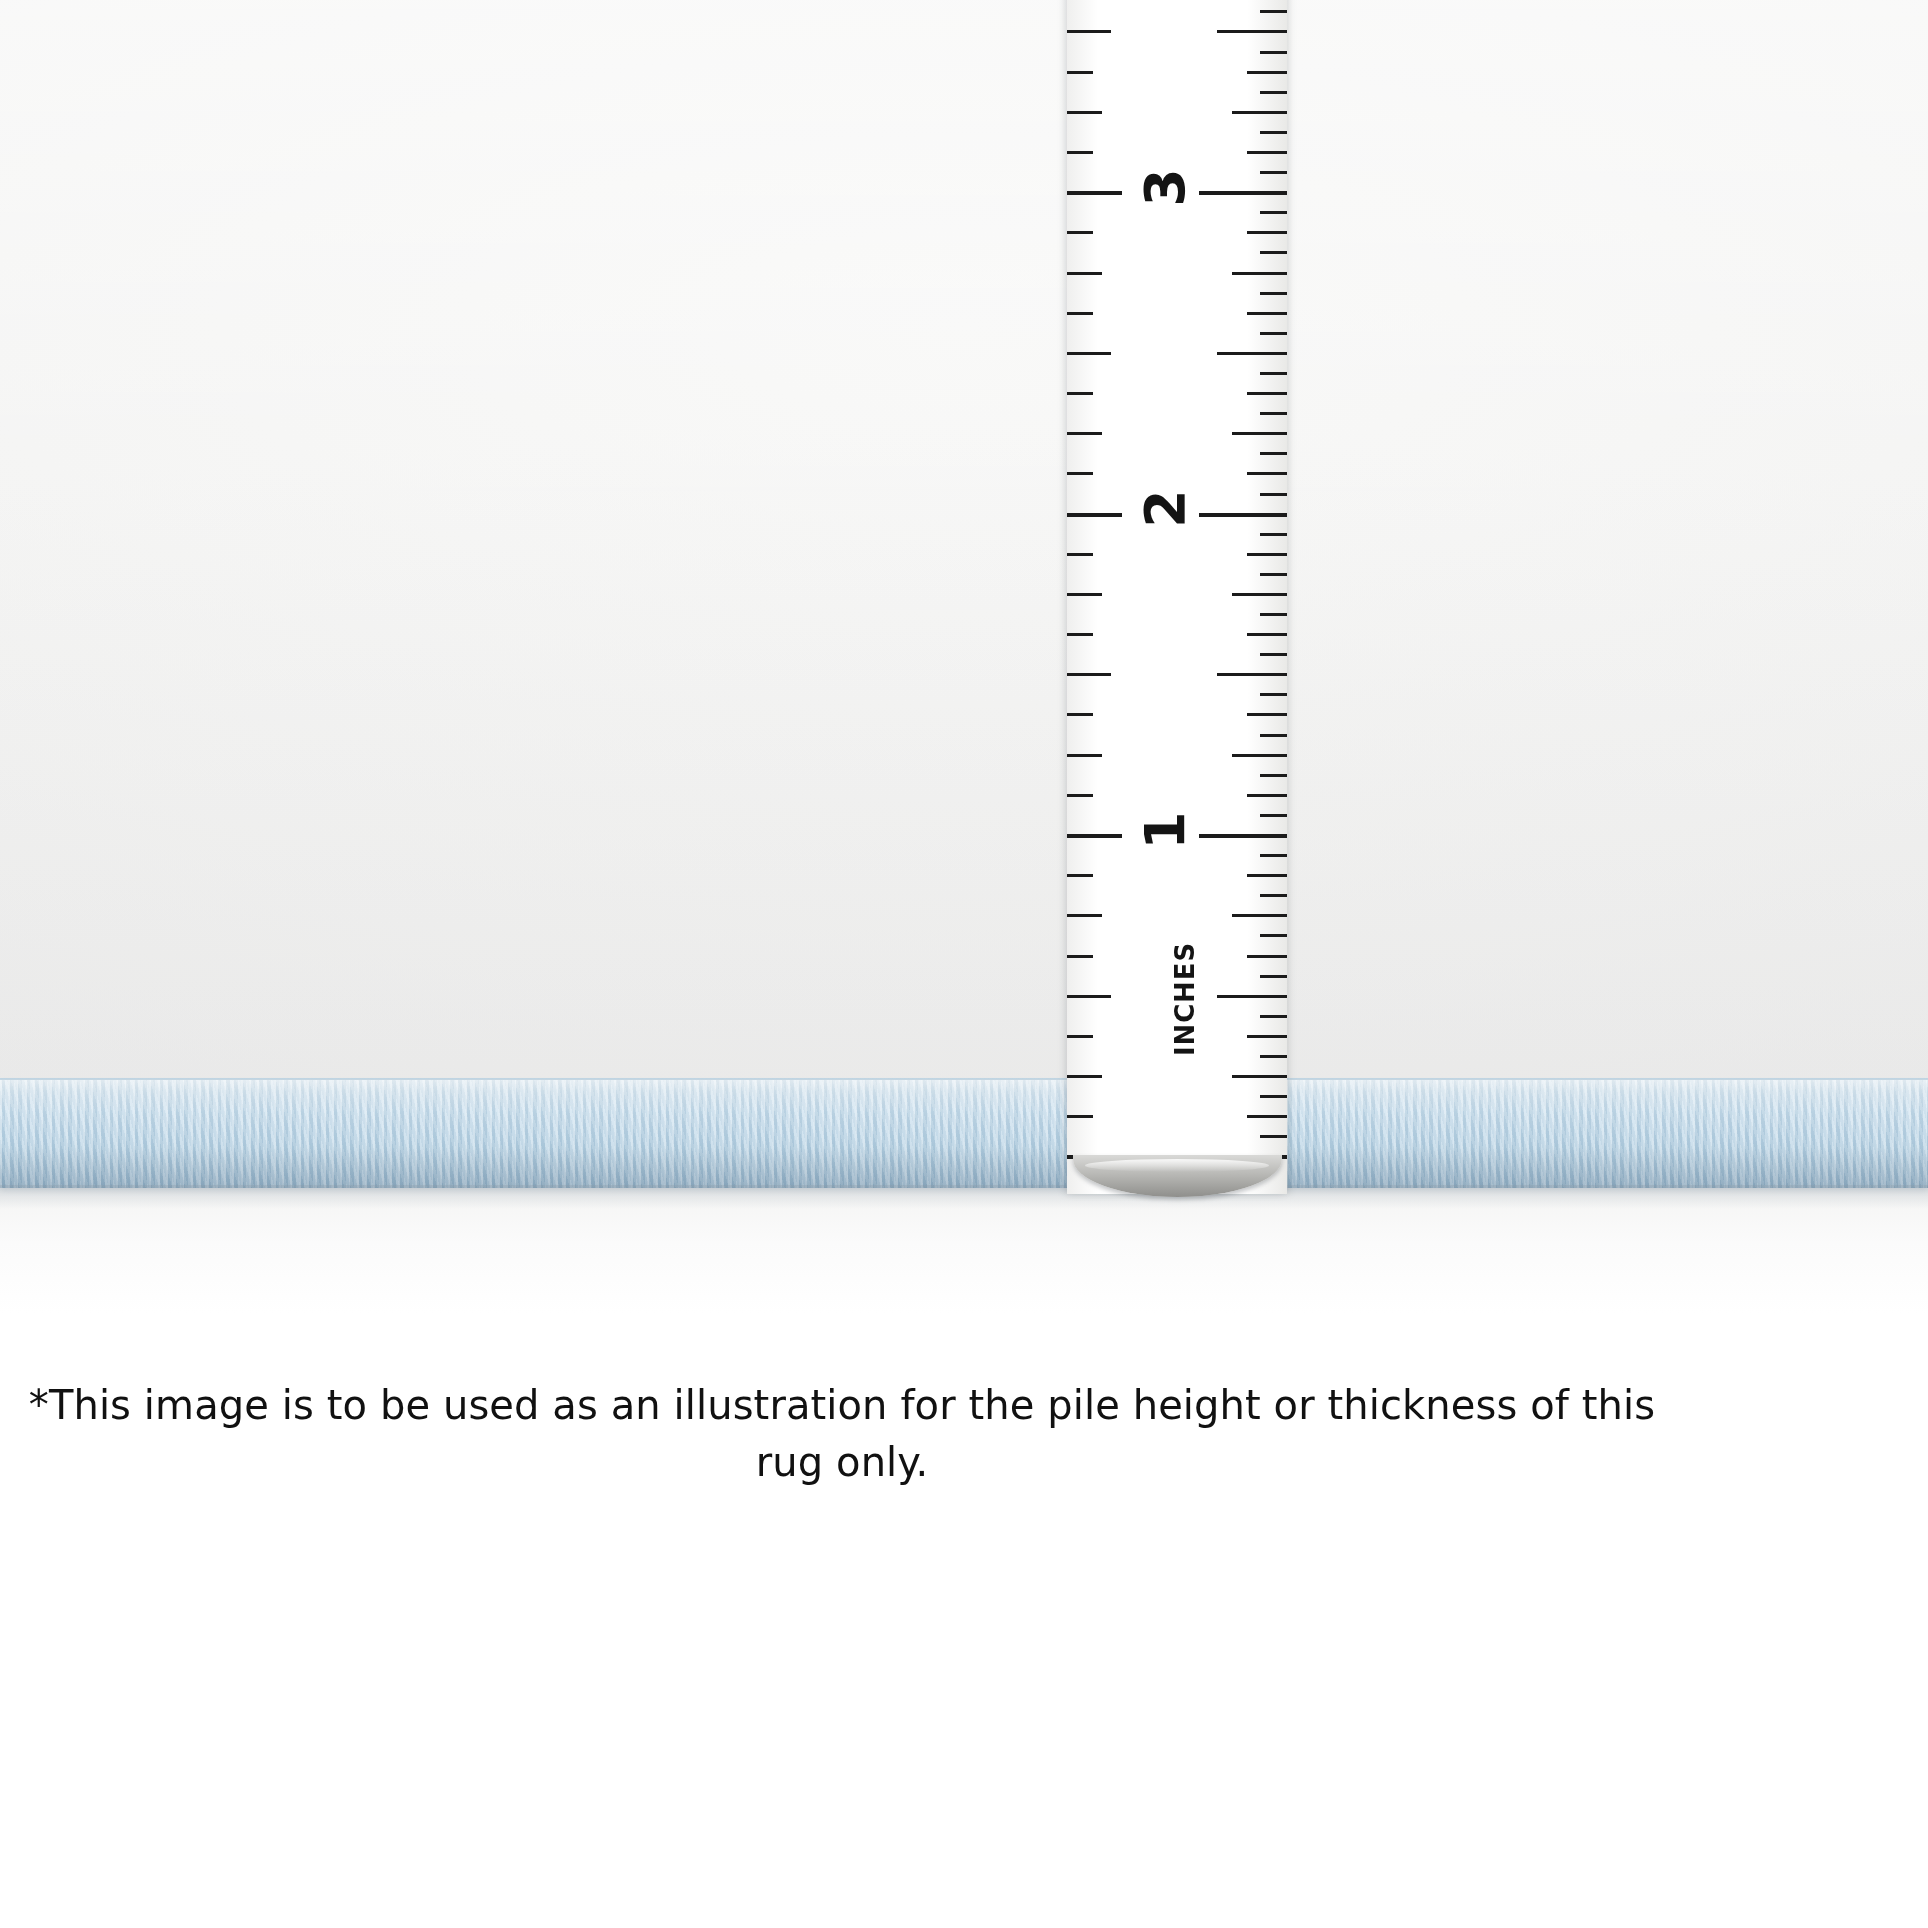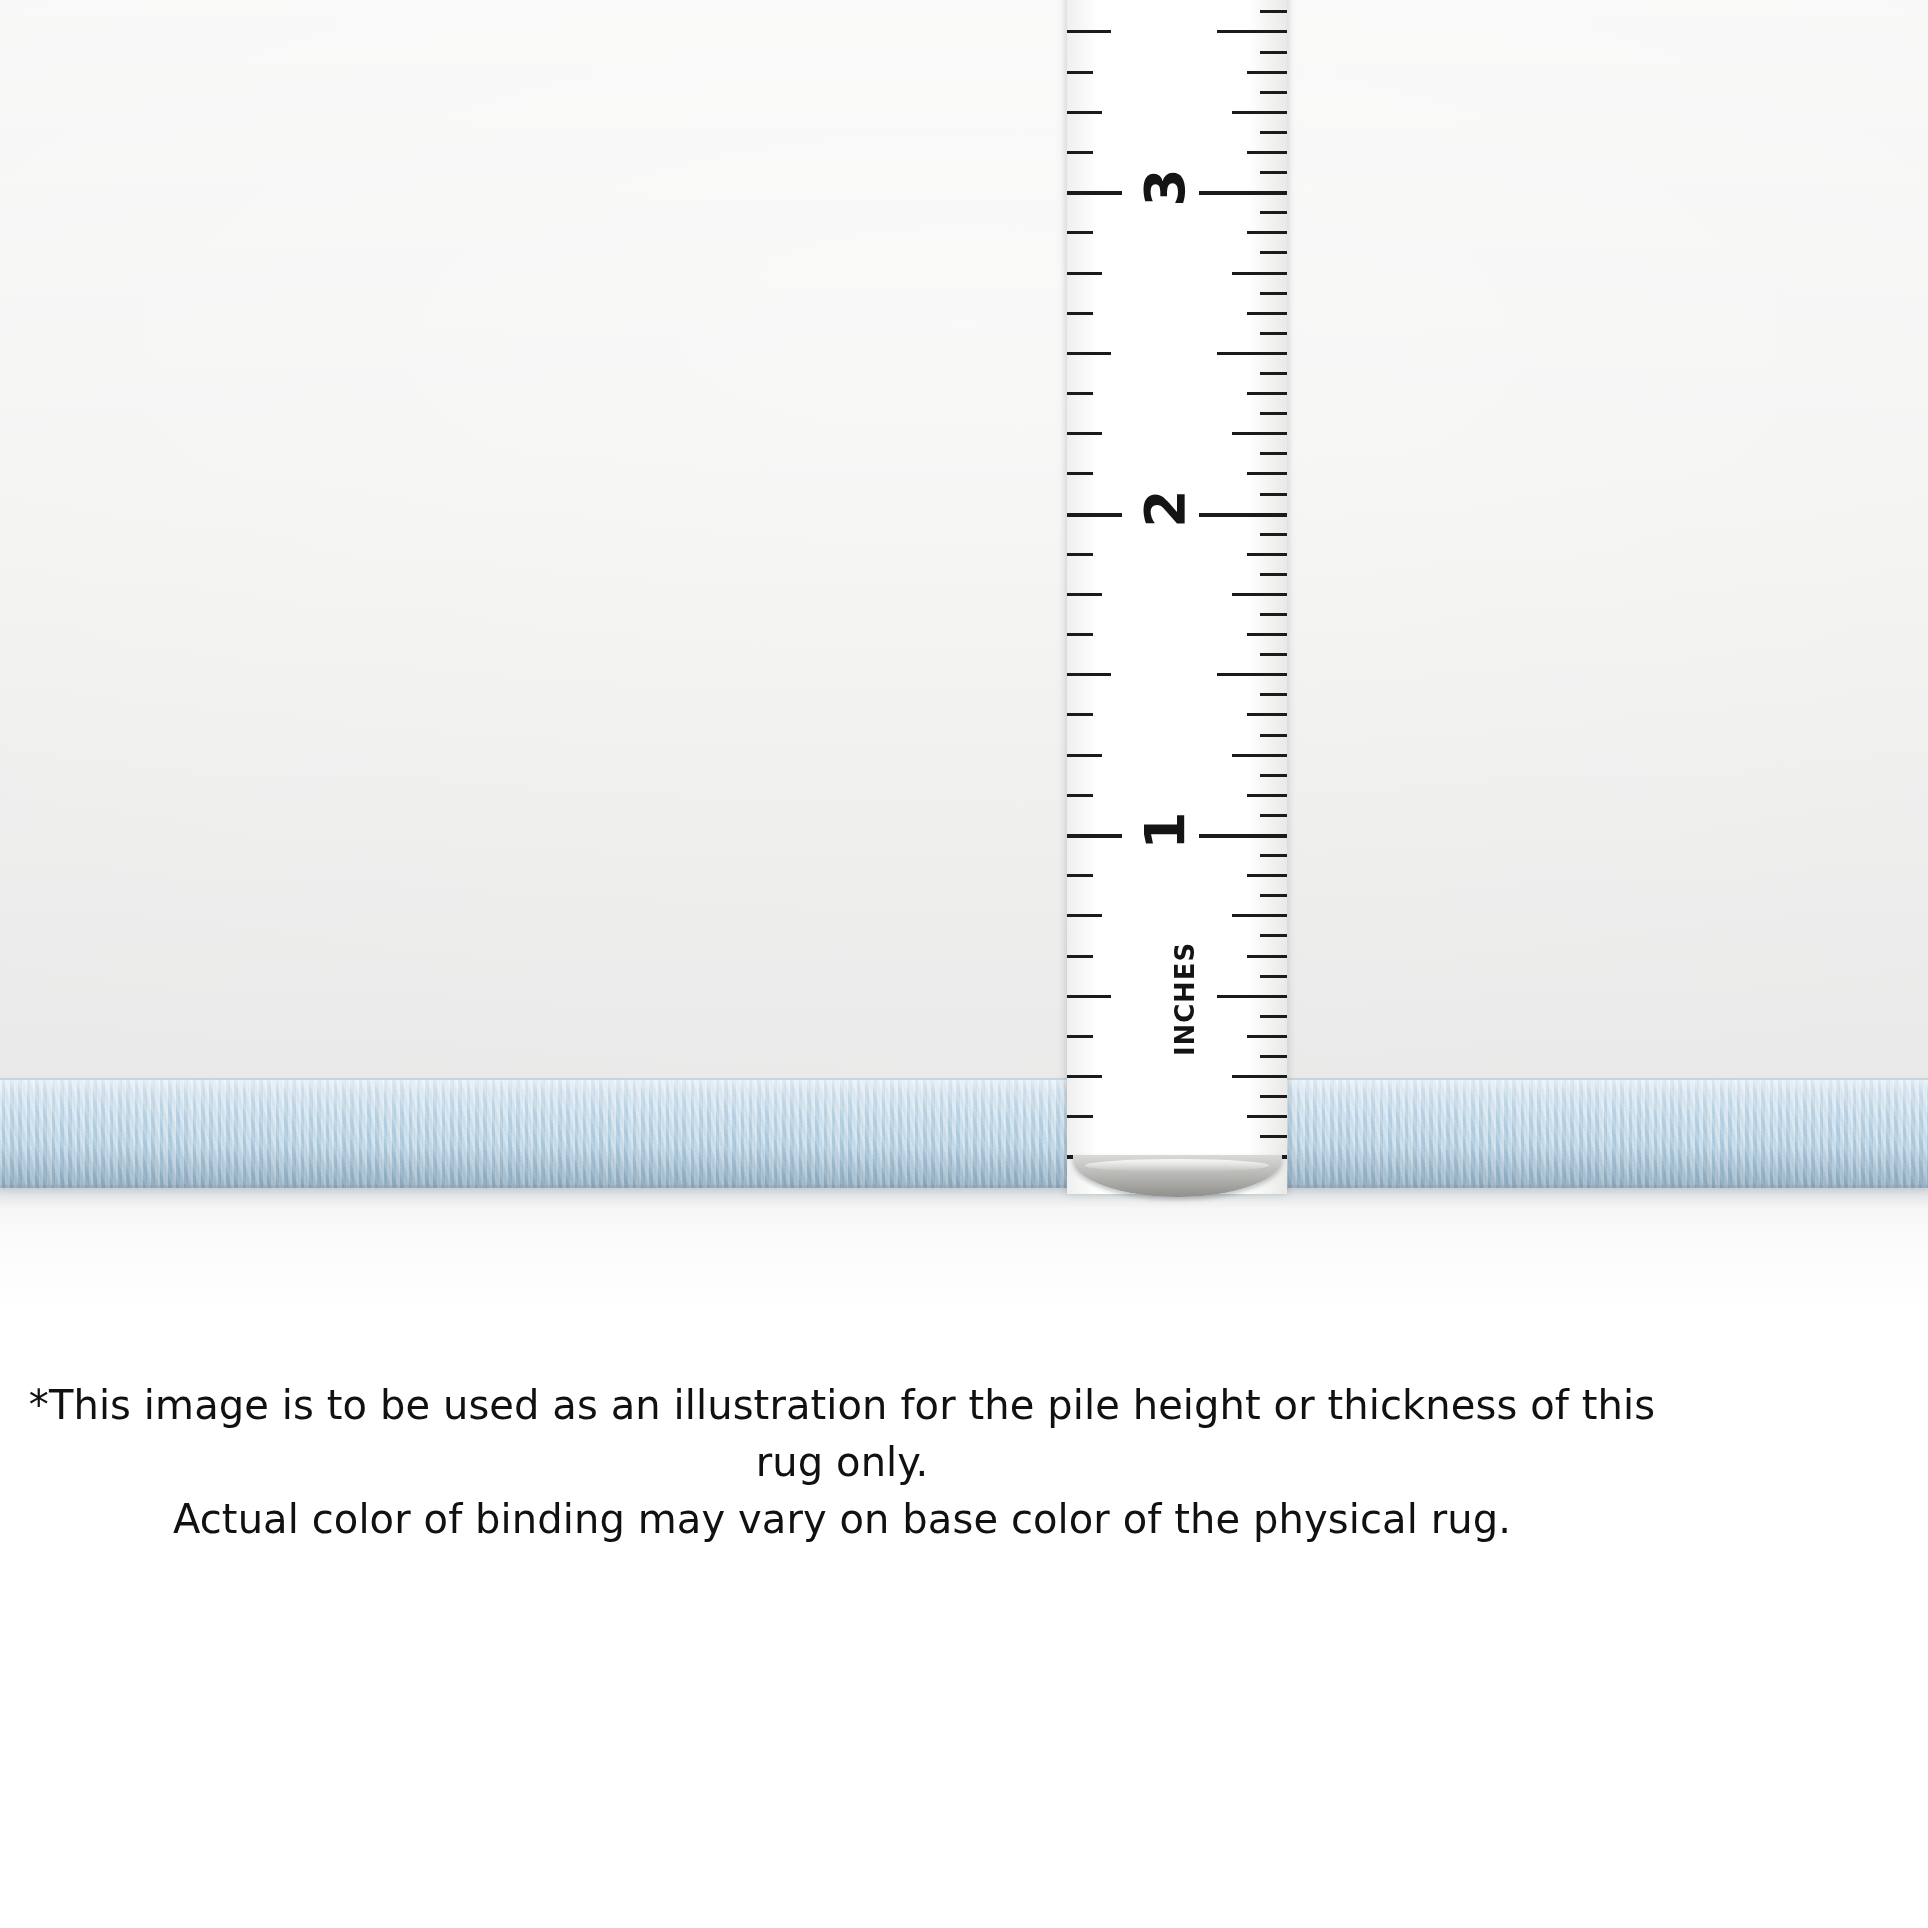--- a/index.html
+++ b/index.html
@@ -320,17 +320,16 @@
           <div class="ruler-unit" style="left: 53px; top: 995px; width: 129px; text-align: center;">INCHES</div>
         </div>
     </div>
     <div class="ruler-tip"></div>
     <div class="ruler-tip-hi"></div>
 
   </div>
 
   <div class="caption">
     <span class="line">*This image is to be used as an illustration for the pile height or thickness of this rug only.</span>
-    <span class="line">Actual color of binding may vary on base color of the physical rug.</span>
   </div>
 
 </div>
 
 
 </body></html>

